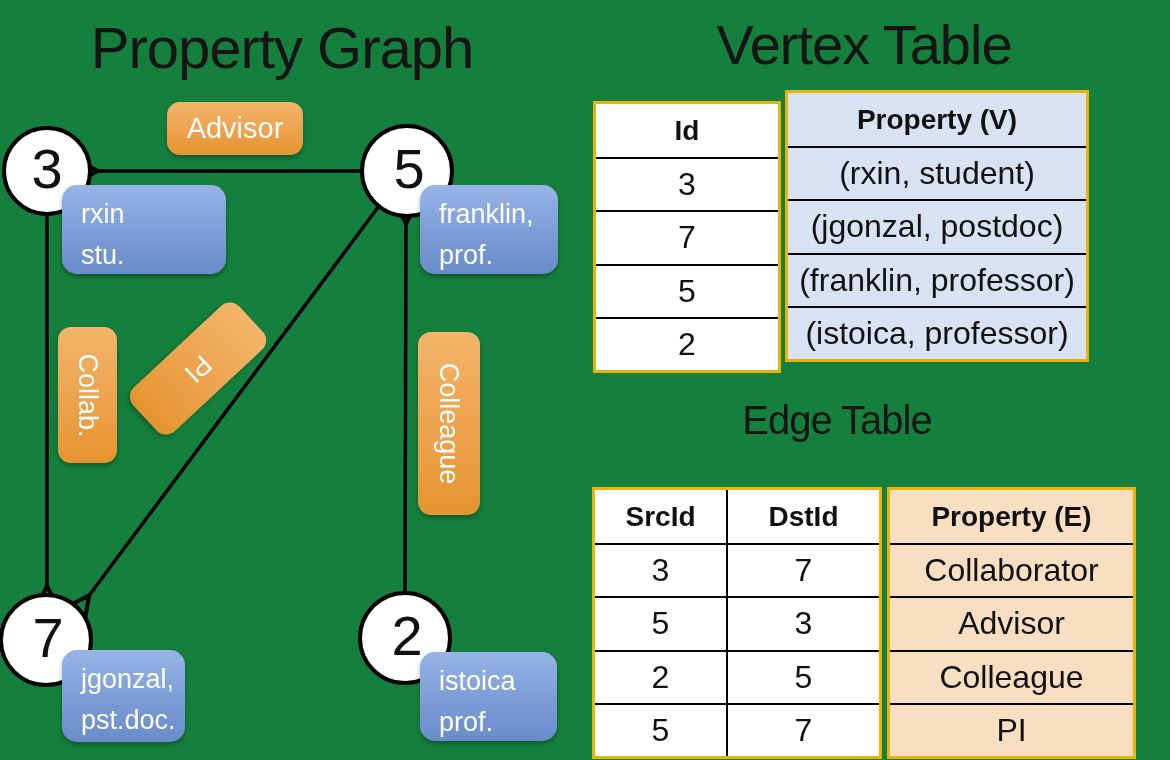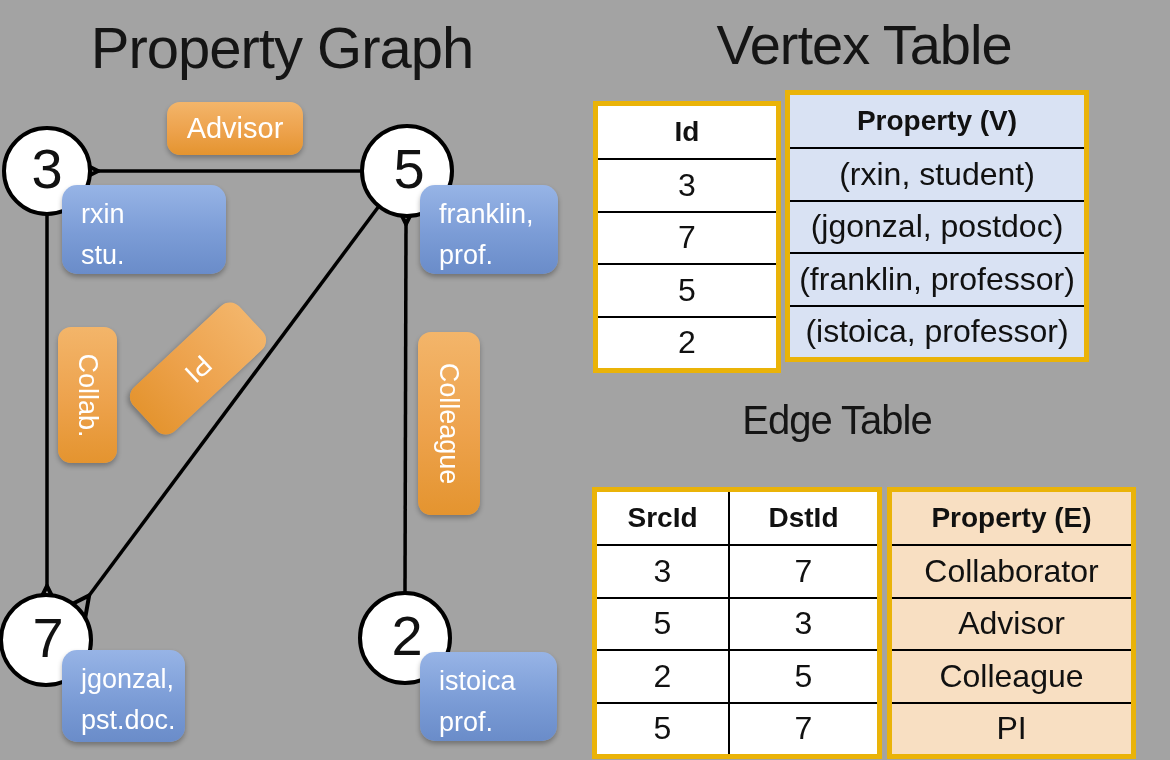--- a/index.html
+++ b/index.html
@@ -1,17 +1,17 @@
 <!DOCTYPE html>
 <html><head>
 <meta charset="utf-8">
 <style>
   html,body{margin:0;padding:0;background:#fff;}
   #stage{
-    position:relative;width:1170px;height:760px;overflow:hidden;background:#a3a3a3;
+    position:relative;width:1170px;height:760px;overflow:hidden;background:#15803d;
     font-family:"Liberation Sans", sans-serif;color:#111;
   }
   .title{
     position:absolute;font-weight:300;color:#151515;letter-spacing:-1px;
     white-space:nowrap;transform:translateX(-50%);
   }
   #title-graph{left:282px;top:14px;font-size:58px;}
   #title-vertex{left:864px;top:12px;font-size:56px;}
   #title-edge{left:837px;top:398px;font-size:40px;}
 
@@ -35,21 +35,21 @@
     background:linear-gradient(180deg,#f3b56a 0%,#eda24c 55%,#e4942f 100%);
     box-shadow:0 3px 5px rgba(0,0,0,0.28);
     color:#fff;display:flex;align-items:center;justify-content:center;
     box-sizing:border-box;
   }
   .edge-label .vtext{transform:rotate(90deg);white-space:nowrap;font-size:27px;}
   .edge-label .htext{font-size:29px;}
 
   
   .tbl-block{
-    position:absolute;border:5px solid #eab308;box-sizing:border-box;
+    position:absolute;border:3px solid #eab308;box-sizing:border-box;
     display:grid;grid-template-rows:repeat(5,1fr);background:#fff;
   }
   .tbl-block > div{
     display:flex;align-items:center;justify-content:center;
     font-size:32px;font-weight:300;border-top:2px solid #000;
   }
   .tbl-block > div:first-child{border-top:none;font-size:28px;font-weight:bold;letter-spacing:0;}
   .blue-bg{background:#d9e2f3;}
   .tan-bg{background:#f8dfc2;}
 

